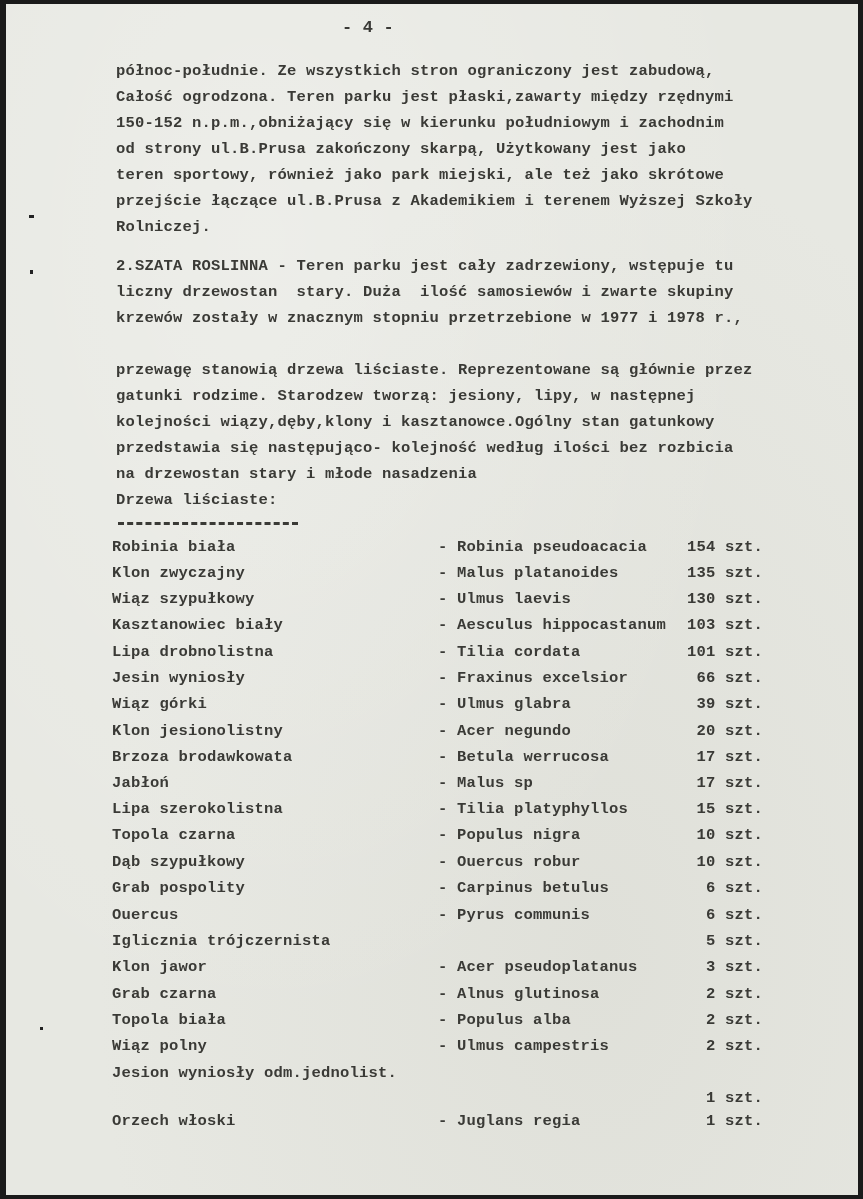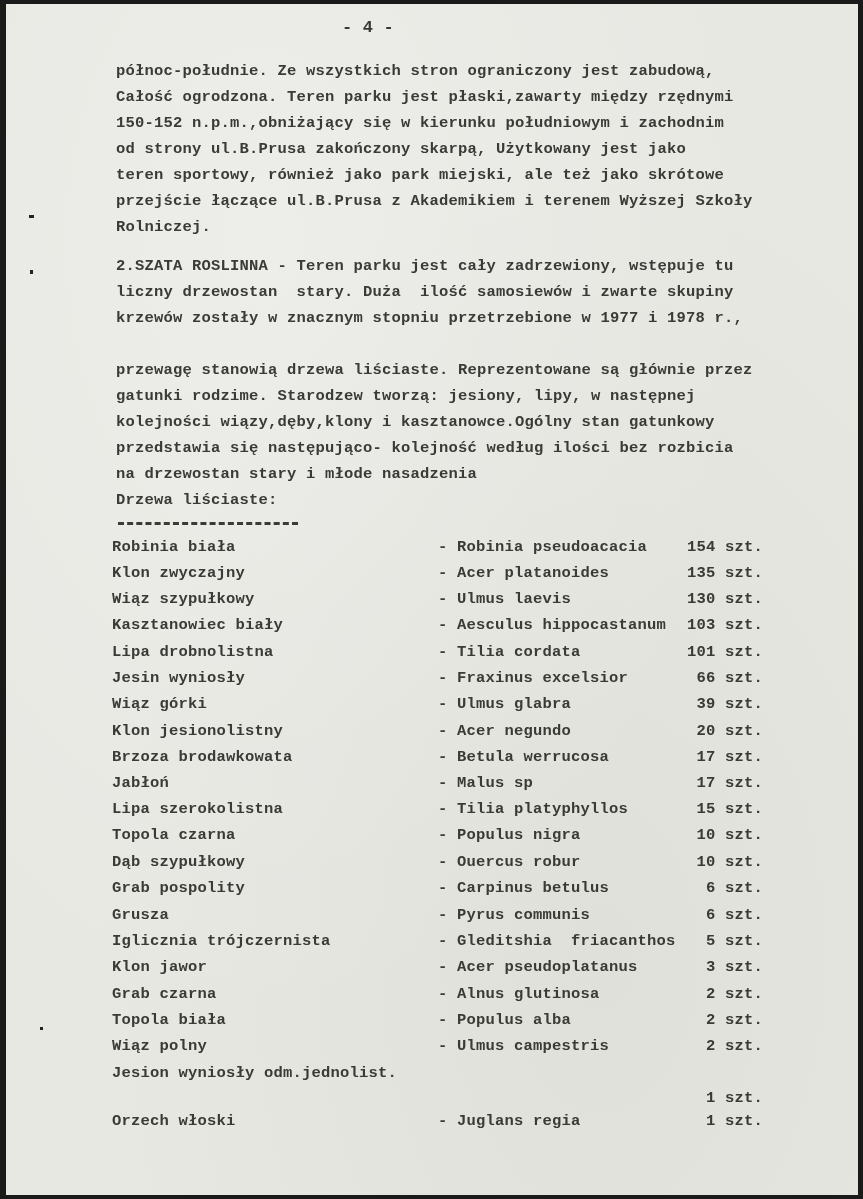--- a/index.html
+++ b/index.html
@@ -64,21 +64,21 @@
   <div class="underline-rule"></div>
 
   <div>
     <div class="row" style="top:534px">
       <div class="tw cname">Robinia biała</div>
       <div class="tw lname">- Robinia pseudoacacia</div>
       <div class="tw count">154 szt.</div>
     </div>
     <div class="row" style="top:560px">
       <div class="tw cname">Klon zwyczajny</div>
-      <div class="tw lname">- Acer platanoides</div>
+      <div class="tw lname">- Malus platanoides</div>
       <div class="tw count">135 szt.</div>
     </div>
     <div class="row" style="top:586px">
       <div class="tw cname">Wiąz szypułkowy</div>
       <div class="tw lname">- Ulmus laevis</div>
       <div class="tw count">130 szt.</div>
     </div>
     <div class="row" style="top:612px">
       <div class="tw cname">Kasztanowiec biały</div>
       <div class="tw lname">- Aesculus hippocastanum</div>
@@ -128,27 +128,26 @@
       <div class="tw cname">Dąb szypułkowy</div>
       <div class="tw lname">- Ouercus robur</div>
       <div class="tw count">10 szt.</div>
     </div>
     <div class="row" style="top:875px">
       <div class="tw cname">Grab pospolity</div>
       <div class="tw lname">- Carpinus betulus</div>
       <div class="tw count">6 szt.</div>
     </div>
     <div class="row" style="top:902px">
-      <div class="tw cname">Grusza</div>
+      <div class="tw cname">Ouercus</div>
       <div class="tw lname">- Pyrus communis</div>
       <div class="tw count">6 szt.</div>
     </div>
     <div class="row" style="top:928px">
       <div class="tw cname">Iglicznia trójczernista</div>
-      <div class="tw lname">- Gleditshia  friacanthos</div>
       <div class="tw count">5 szt.</div>
     </div>
     <div class="row" style="top:954px">
       <div class="tw cname">Klon jawor</div>
       <div class="tw lname">- Acer pseudoplatanus</div>
       <div class="tw count">3 szt.</div>
     </div>
     <div class="row" style="top:981px">
       <div class="tw cname">Grab czarna</div>
       <div class="tw lname">- Alnus glutinosa</div>

